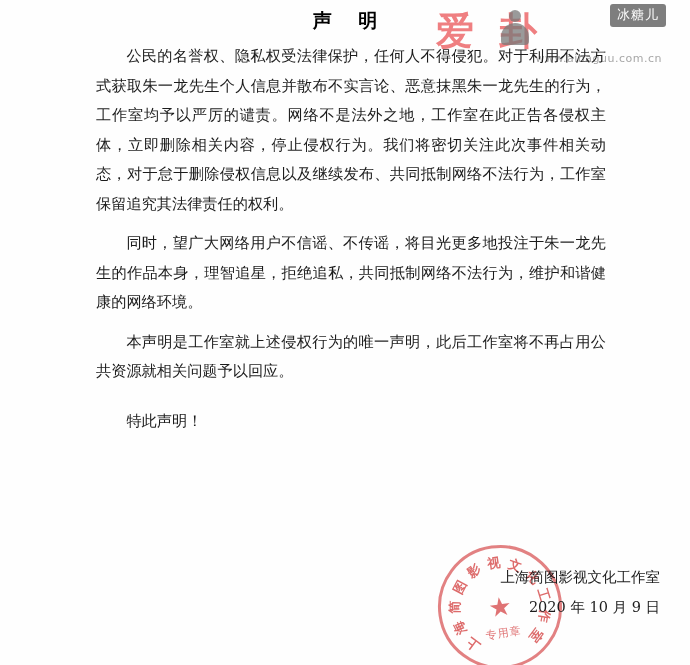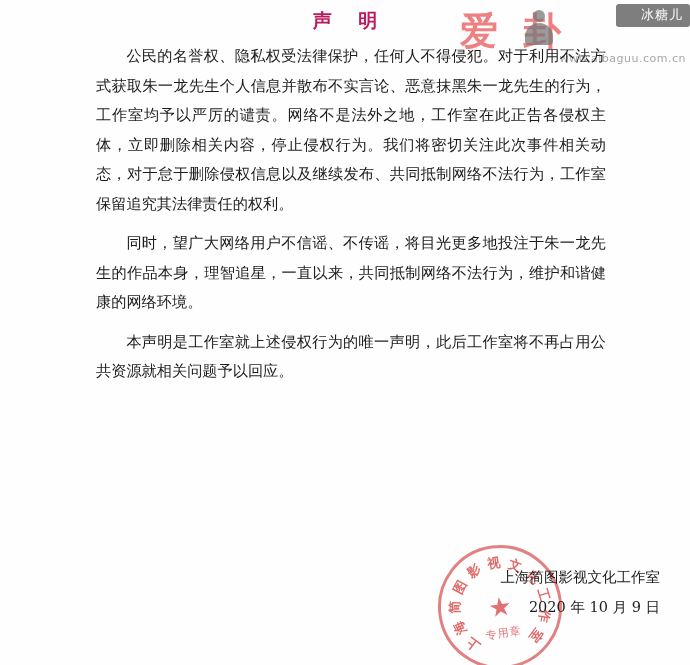--- a/index.html
+++ b/index.html
@@ -28,21 +28,21 @@
   #doc-title {
     position: absolute;
     left: 0;
     top: 8px;
     width: 690px;
     text-align: center;
     font-size: 19px;
     font-weight: bold;
     letter-spacing: 10px;
     text-indent: 10px;
-    color: #be185d;
+    color: #000000;
     font-family: "DejaVu Serif", "Liberation Serif", serif;
   }
 
   #body-text {
     position: absolute;
     left: 96px;
     top: 42px;
     width: 510px;
   }
 
@@ -57,21 +57,21 @@
     font-family: "DejaVu Serif", "Liberation Serif", serif;
   }
 
   .para.tight {
     margin-bottom: 20px;
   }
 
   
   #watermark {
     position: absolute;
-    right: 0;
+    right: 24px;
     top: 4px;
     width: 230px;
     height: 60px;
     pointer-events: none;
   }
   #wm-main {
     position: absolute;
     left: 0;
     top: 2px;
     font-size: 38px;
@@ -106,21 +106,21 @@
     border-radius: 14px 14px 4px 4px;
     background: rgba(120, 120, 120, 0.75);
   }
   #wm-badge {
     position: absolute;
     right: 0px;
     top: 0px;
     background: rgba(90, 90, 90, 0.78);
     color: #fff;
     font-size: 13px;
-    padding: 2px 7px 3px 25px;
+    padding: 2px 7px 3px 7px;
     border-radius: 3px;
     letter-spacing: 1px;
     white-space: nowrap;
     font-family: "DejaVu Sans", "Liberation Sans", sans-serif;
   }
   #wm-url {
     position: absolute;
     right: 4px;
     top: 48px;
     font-size: 11px;
@@ -208,22 +208,23 @@
     <div id="wm-person">
       <div class="head"></div>
       <div class="body"></div>
     </div>
     <div id="wm-badge">冰糖儿</div>
     <div id="wm-url">www.aibaguu.com.cn</div>
   </div>
 
   <div id="body-text">
     <p class="para">公民的名誉权、隐私权受法律保护，任何人不得侵犯。对于利用不法方式获取朱一龙先生个人信息并散布不实言论、恶意抹黑朱一龙先生的行为，工作室均予以严厉的谴责。网络不是法外之地，工作室在此正告各侵权主体，立即删除相关内容，停止侵权行为。我们将密切关注此次事件相关动态，对于怠于删除侵权信息以及继续发布、共同抵制网络不法行为，工作室保留追究其法律责任的权利。</p>
-    <p class="para">同时，望广大网络用户不信谣、不传谣，将目光更多地投注于朱一龙先生的作品本身，理智追星，一直以来，共同抵制网络不法行为，维护和谐健康的网络环境。</p>
+    <p class="para">同时，望广大网络用户不信谣、不传谣，将目光更多地投注于朱一龙先生的作品本身，理智追星，拒绝追私，共同抵制网络不法行为，维护和谐健康的网络环境。</p>
     <p class="para tight">本声明是工作室就上述侵权行为的唯一声明，此后工作室将不再占用公共资源就相关问题予以回应。</p>
+    <p class="para">特此声明！</p>
   </div>
 
   <div id="stamp">
     <div class="star">★</div>
     <div id="stamp-inner-text">专用章</div>
   <div class="stamp-char" style="left: 20.6802px; top: 82.8198px; transform: rotate(225deg);">上</div>
       <div class="stamp-char" style="left: 9.70246px; top: 64.9058px; transform: rotate(252deg);">海</div>
       <div class="stamp-char" style="left: 8.05402px; top: 43.9604px; transform: rotate(279deg);">简</div>
       <div class="stamp-char" style="left: 16.0942px; top: 24.5497px; transform: rotate(306deg);">图</div>
       <div class="stamp-char" style="left: 32.0704px; top: 10.9047px; transform: rotate(333deg);">影</div>

